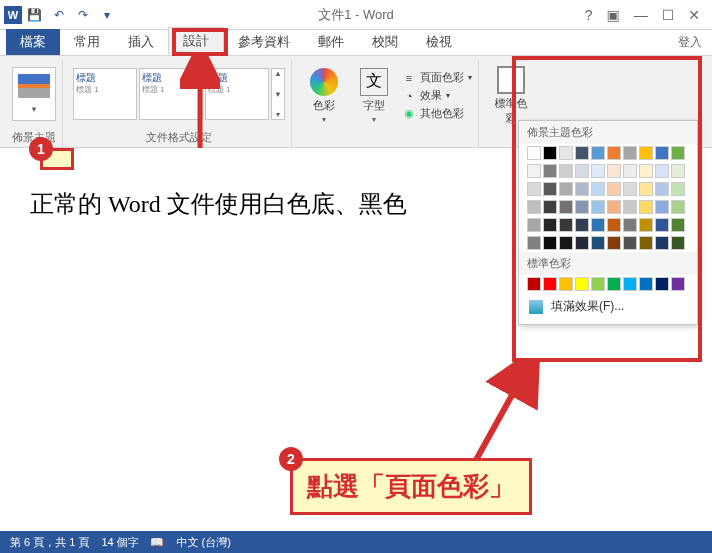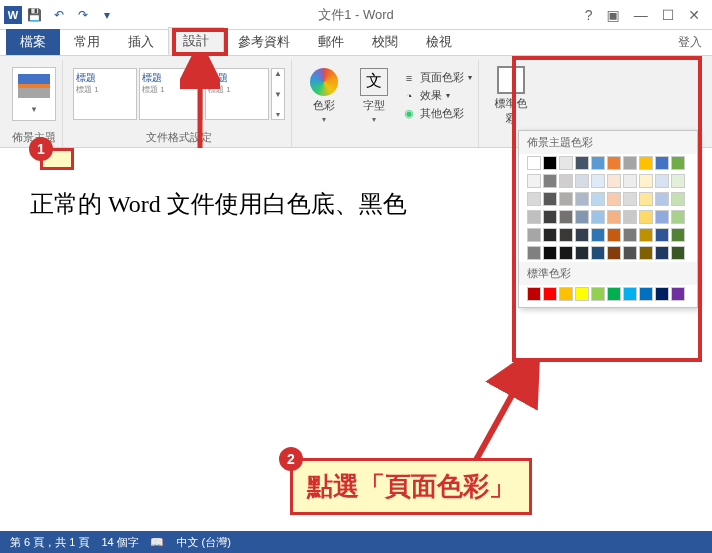--- a/index.html
+++ b/index.html
@@ -44,21 +44,21 @@
   .drop-arrow { font-size: 8px; color: #666; }
   
   .small-opt { display: flex; align-items: center; gap: 4px; font-size: 11px; color: #444; padding: 1px 0; cursor: pointer; }
   .small-opt .ico { width: 14px; height: 14px; display: flex; align-items: center; justify-content: center; }
   
   
   .doc-area { position: absolute; top: 148px; left: 0; right: 0; bottom: 22px; background: #fff; padding: 40px 30px; }
   .doc-text { font-size: 24px; font-family: "DFKai-SB", serif; color: #000; }
   
   
-  .color-dropdown { position: absolute; top: 130px; right: 14px; width: 180px; background: #fff; border: 1px solid #c5c5c5; box-shadow: 2px 2px 6px rgba(0,0,0,.2); z-index: 10; padding-bottom: 4px; }
+  .color-dropdown { position: absolute; top: 120px; right: 14px; width: 180px; background: #fff; border: 1px solid #c5c5c5; box-shadow: 2px 2px 6px rgba(0,0,0,.2); z-index: 10; padding-bottom: 4px; }
   .cd-header { padding: 4px 8px; font-size: 11px; color: #666; background: #f5f5f5; }
   .cd-row { display: flex; gap: 2px; padding: 2px 8px; }
   .cd-cell { width: 14px; height: 14px; border: 1px solid #ccc; cursor: pointer; }
   .cd-item { padding: 5px 10px; font-size: 12px; color: #333; cursor: pointer; display: flex; align-items: center; gap: 8px; }
   .cd-noicon { width: 14px; height: 14px; border: 1px solid #999; background: #fff; }
   
   
   .statusbar { position: absolute; bottom: 0; left: 0; right: 0; height: 22px; background: #2b579a; color: #fff; display: flex; align-items: center; gap: 12px; padding: 0 10px; font-size: 11px; }
   
   
@@ -265,20 +265,24 @@
       <div class="cd-cell" style="background: rgb(255, 0, 0);"></div>
       <div class="cd-cell" style="background: rgb(255, 192, 0);"></div>
       <div class="cd-cell" style="background: rgb(255, 255, 0);"></div>
       <div class="cd-cell" style="background: rgb(146, 208, 80);"></div>
       <div class="cd-cell" style="background: rgb(0, 176, 80);"></div>
       <div class="cd-cell" style="background: rgb(0, 176, 240);"></div>
       <div class="cd-cell" style="background: rgb(0, 112, 192);"></div>
       <div class="cd-cell" style="background: rgb(0, 32, 96);"></div>
       <div class="cd-cell" style="background: rgb(112, 48, 160);"></div>
     </div>
+  <div class="cd-item">
+      <span style="width:14px;height:14px;background:linear-gradient(#8ecae6,#219ebc)"></span>
+      <span>填滿效果(F)...</span>
+    </div>
 </div>
 
 <div class="statusbar">
   <span>第 6 頁，共 1 頁</span>
   <span>14 個字</span>
   <span>📖</span>
   <span>中文 (台灣)</span>
 </div>
 
 <div class="annot-box" style="top:28px;left:172px;width:56px;height:28px"></div>

